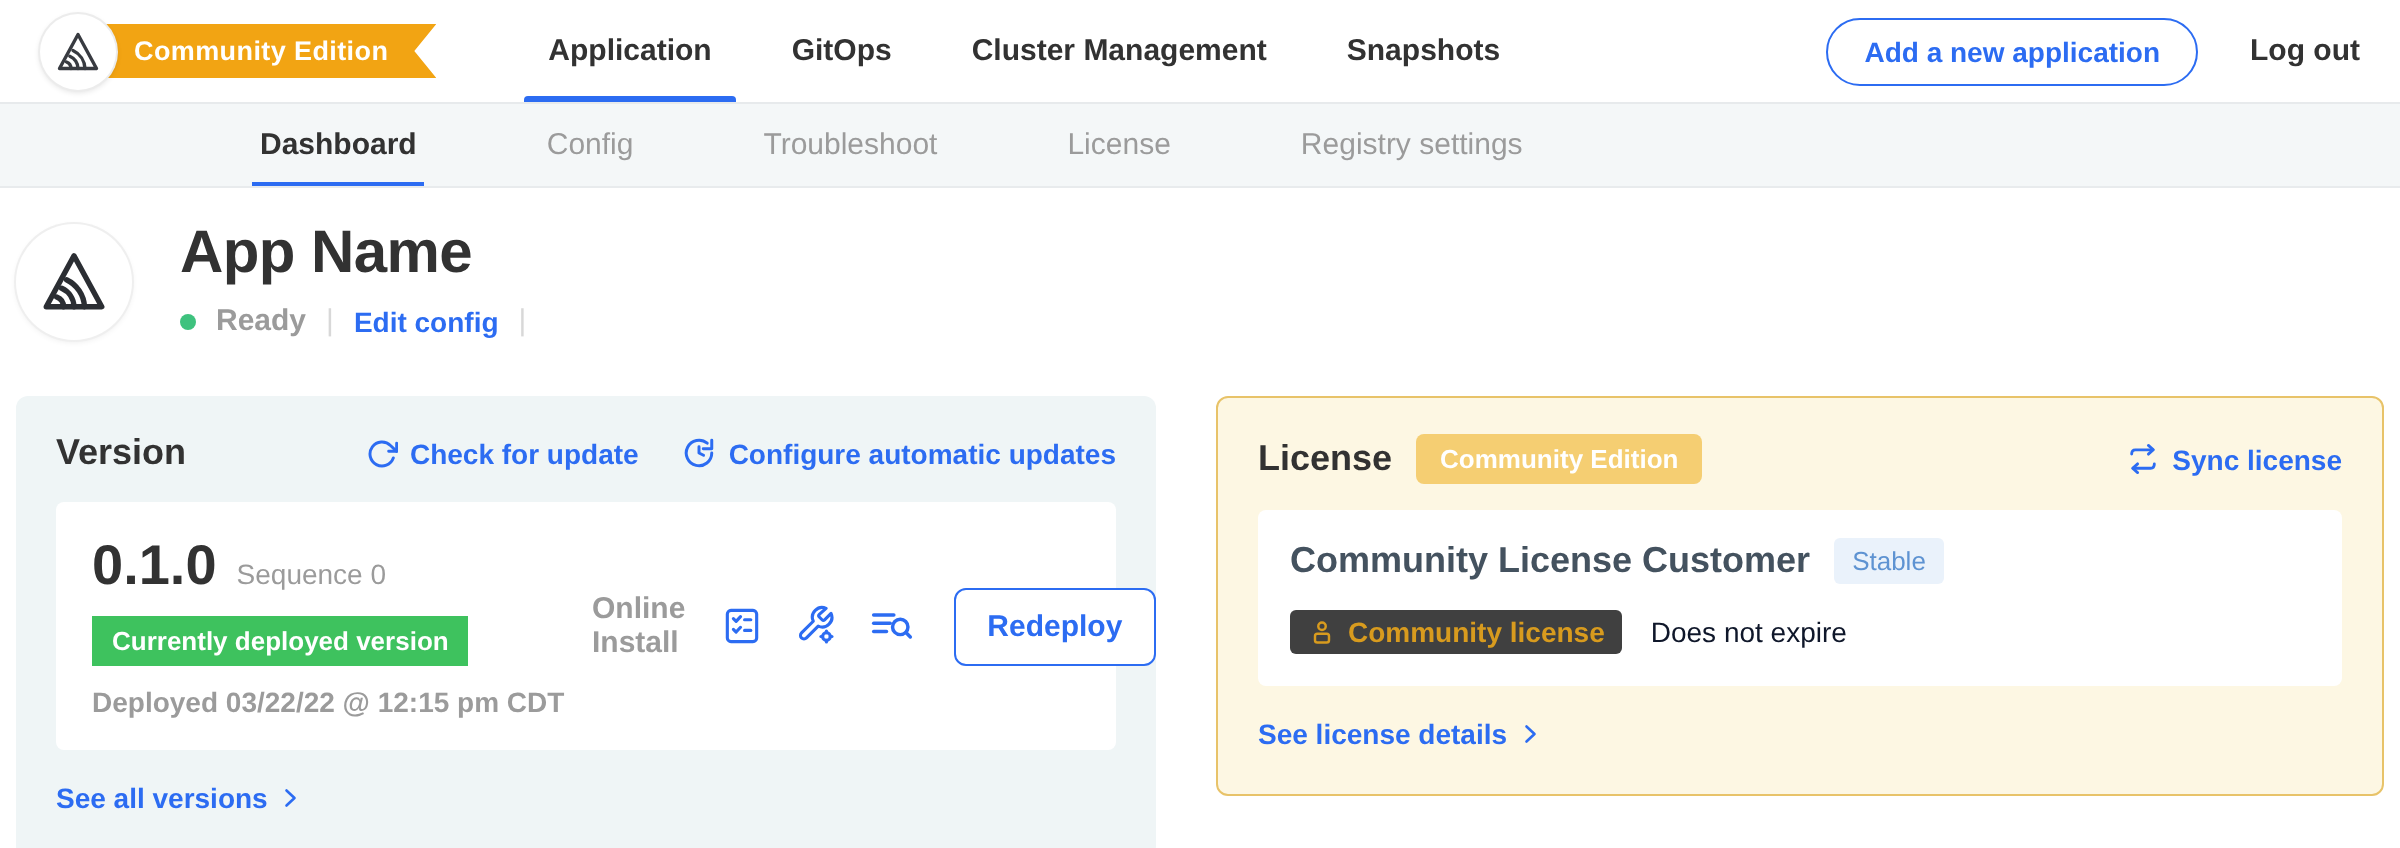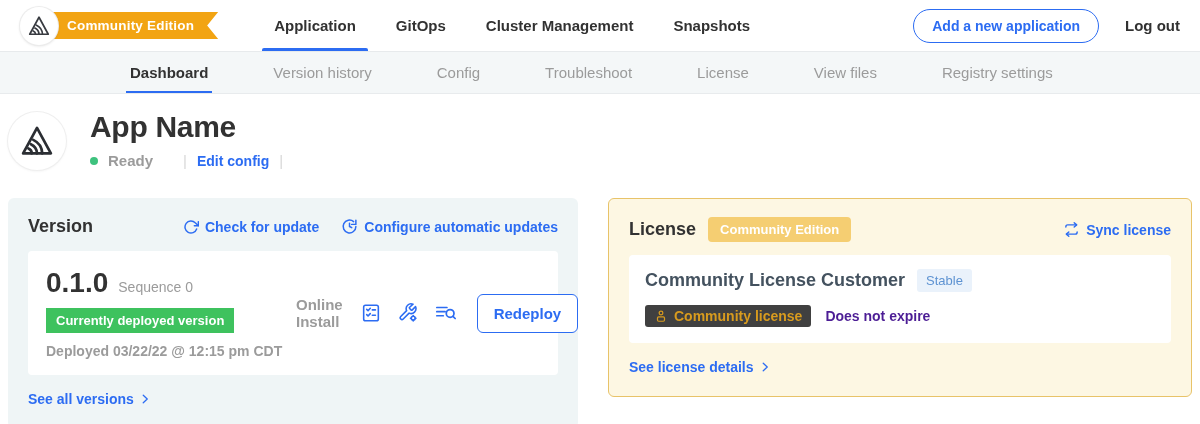--- a/index.html
+++ b/index.html
@@ -39,21 +39,21 @@
 
   
   .app-head { display:flex; align-items:flex-start; padding:16px 20px 20px 8px; }
   .app-avatar { width:58px; height:58px; border-radius:50%; background:#fff;
     box-shadow:0 0 0 1px #efefef, 0 1px 3px rgba(0,0,0,.08);
     display:flex; align-items:center; justify-content:center; margin-top:2px; }
   .app-head-text { margin-left:24px; }
   .app-title { font-size:30px; font-weight:700; color:#323232; letter-spacing:-.3px; }
   .app-status-row { display:flex; align-items:center; margin-top:8px; gap:10px; }
   .status-dot { width:8px; height:8px; border-radius:50%; background:#3ec27e; }
-  .status-text { font-size:15px; font-weight:700; color:#9b9b9b; margin-right:20px; }
+  .status-text { font-size:15px; font-weight:700; color:#9b9b9b; margin-right:0; }
   .v-divider { color:#d8d8d8; font-size:15px; }
   .link { color:#2c6cf2; font-weight:700; cursor:pointer; text-decoration:none; }
   .edit-config { font-size:14px; }
 
   
   .content { display:flex; gap:30px; padding:8px 8px 0 8px; align-items:flex-start; }
 
   .card-title { font-size:18px; font-weight:700; color:#323232; }
 
   
@@ -86,21 +86,21 @@
     padding:5px 12px; border-radius:4px; margin-left:12px; }
   .license-head .icon-link { margin-left:auto; }
   .lic-inner { background:#fff; border-radius:4px; margin-top:13px; padding:14px 16px 16px; }
   .customer-row { display:flex; align-items:center; gap:12px; }
   .customer-name { font-size:18px; font-weight:700; color:#44525f; }
   .badge-stable { background:#eaf2fb; color:#5e93d2; font-size:13px; font-weight:400;
     padding:4px 9px; border-radius:3px; }
   .lic-meta-row { display:flex; align-items:center; gap:14px; margin-top:13px; }
   .chip-community { display:inline-flex; align-items:center; gap:6px; background:#404040;
     color:#d89b1e; font-size:14px; font-weight:700; padding:3px 9px; border-radius:3px; }
-  .expiry { font-size:14px; font-weight:700; color:#4c1d95; }
+  .expiry { font-size:14px; font-weight:400; color:#0f172a; }
 
   svg { display:block; }
 </style>
 </head>
 <body>
 
 <div class="header">
   <div class="brand">
     <div class="logo-badge">
       <svg width="24" height="24" viewBox="0 0 48 48">
@@ -123,25 +123,23 @@
   </div>
 
   <div class="header-right">
     <button class="pill-btn">Add a new application</button>
     <span class="logout">Log out</span>
   </div>
 </div>
 
 <div class="subnav">
   <div class="subnav-item active">Dashboard</div>
-  <div class="subnav-item">Version history</div>
   <div class="subnav-item">Config</div>
   <div class="subnav-item">Troubleshoot</div>
   <div class="subnav-item">License</div>
-  <div class="subnav-item">View files</div>
   <div class="subnav-item">Registry settings</div>
 </div>
 
 <div class="app-head">
   <div class="app-avatar">
     <svg width="36" height="36" viewBox="0 0 48 48">
       <g fill="none" stroke="#2b2e33" stroke-width="3.6" stroke-linecap="round" stroke-linejoin="round">
         <path d="M24 6.5 L42.5 40.5 H5.5 Z"></path>
         <path d="M17 40.5 A7 7 0 0 0 12.5 34"></path>
         <path d="M24 40.5 A14 14 0 0 0 15.8 28.2"></path>

